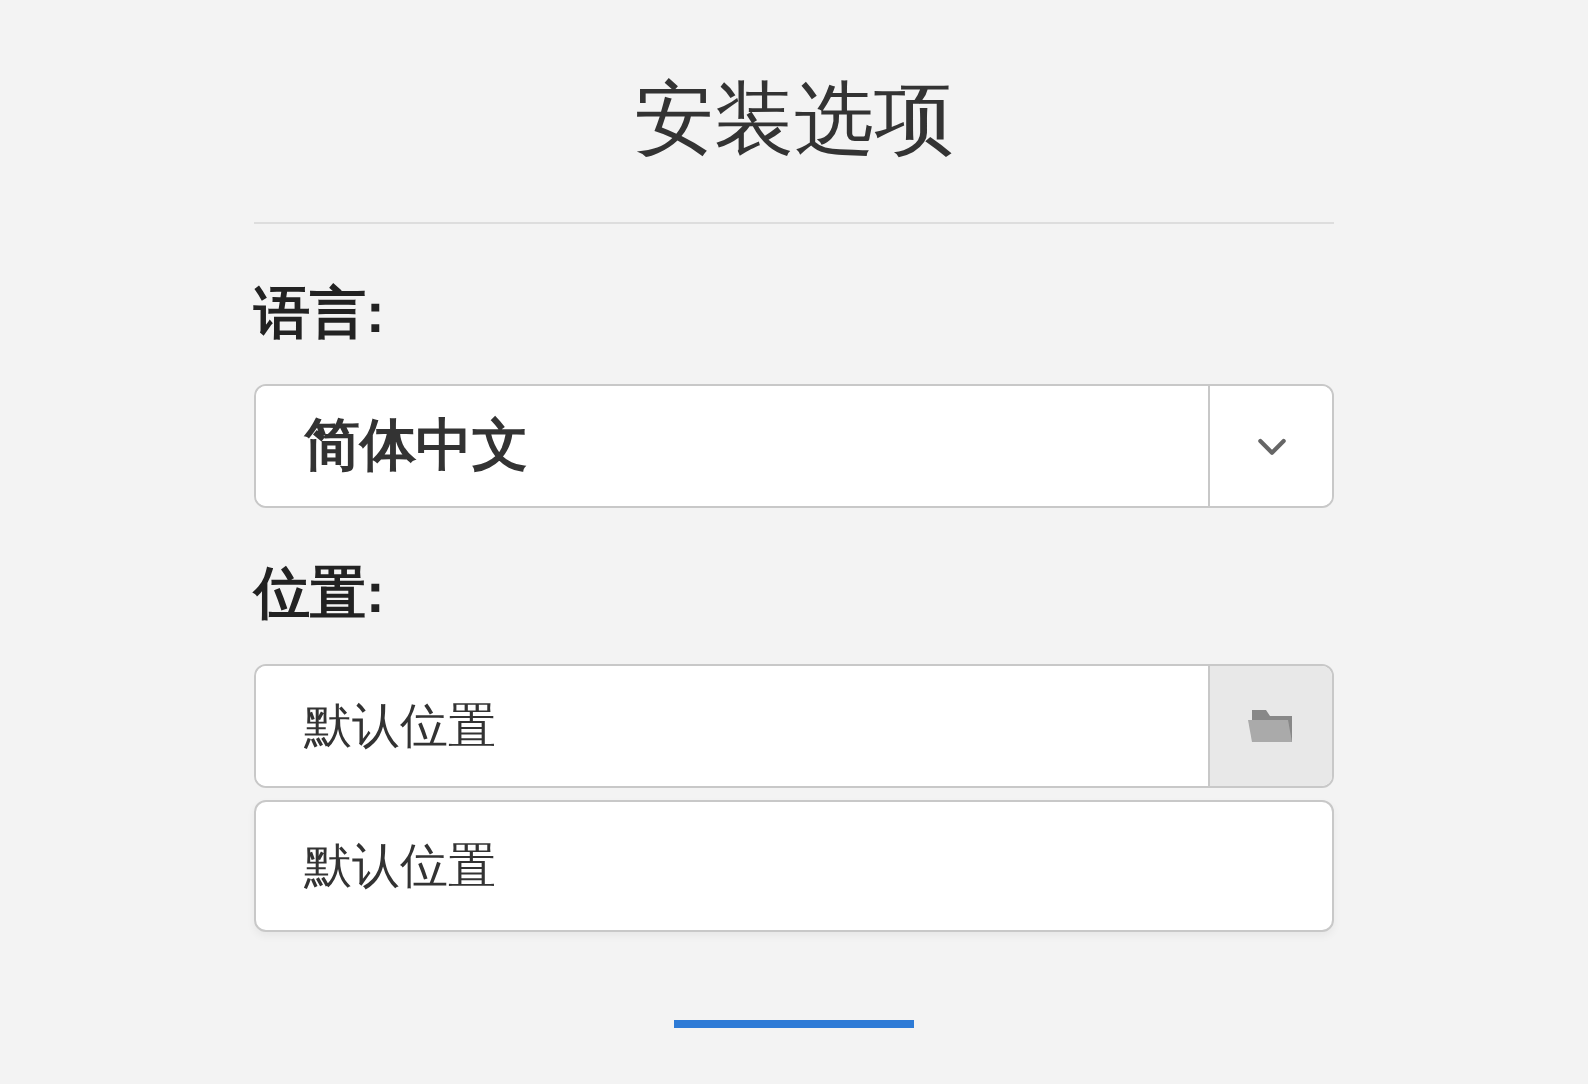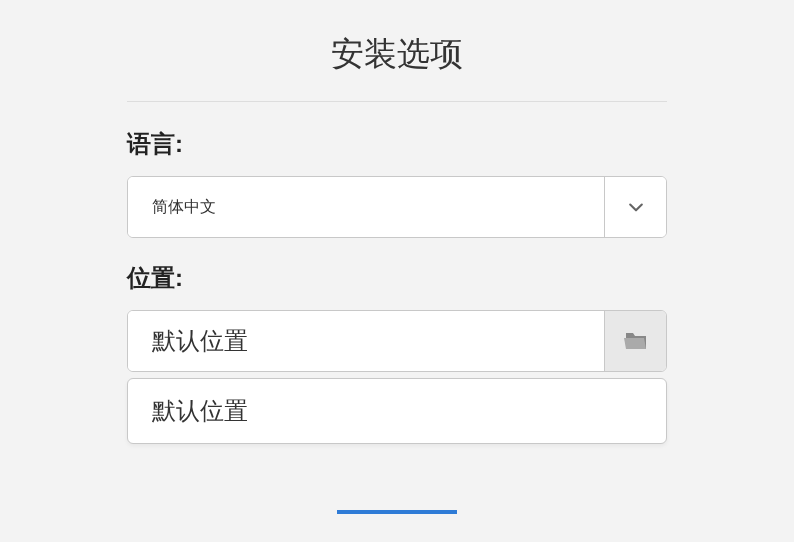--- a/index.html
+++ b/index.html
@@ -14,57 +14,58 @@
       font-family: "Microsoft YaHei", "PingFang SC", sans-serif;
       overflow: hidden;
     }
     .container {
       width: 540px;
       margin: 0 auto;
       padding-top: 32px;
     }
     .title {
       text-align: center;
-      font-size: 33px;
+      font-size: 40px;
       font-weight: 400;
       color: #333;
       padding-bottom: 24px;
     }
     .divider {
       border: none;
       border-top: 1px solid #ddd;
       margin-bottom: 26px;
     }
     .field-group {
       margin-bottom: 24px;
       position: relative;
     }
     .field-label {
-      font-size: 24px;
+      font-size: 28px;
       font-weight: bold;
       color: #222;
       margin-bottom: 16px;
       display: block;
     }
     .select-wrap {
       display: flex;
       border: 1px solid #c8c8c8;
       border-radius: 6px;
       background: #fff;
       height: 62px;
       overflow: hidden;
     }
     .select-value {
       flex: 1;
       display: flex;
       align-items: center;
       padding-left: 24px;
-      font-size: 16px;
+      font-size: 28px;
       color: #333;
       background: #fff;
+      font-weight: bold;
     }
     .select-btn {
       width: 62px;
       display: flex;
       align-items: center;
       justify-content: center;
       border-left: 1px solid #c8c8c8;
       background: #fff;
       cursor: pointer;
     }

